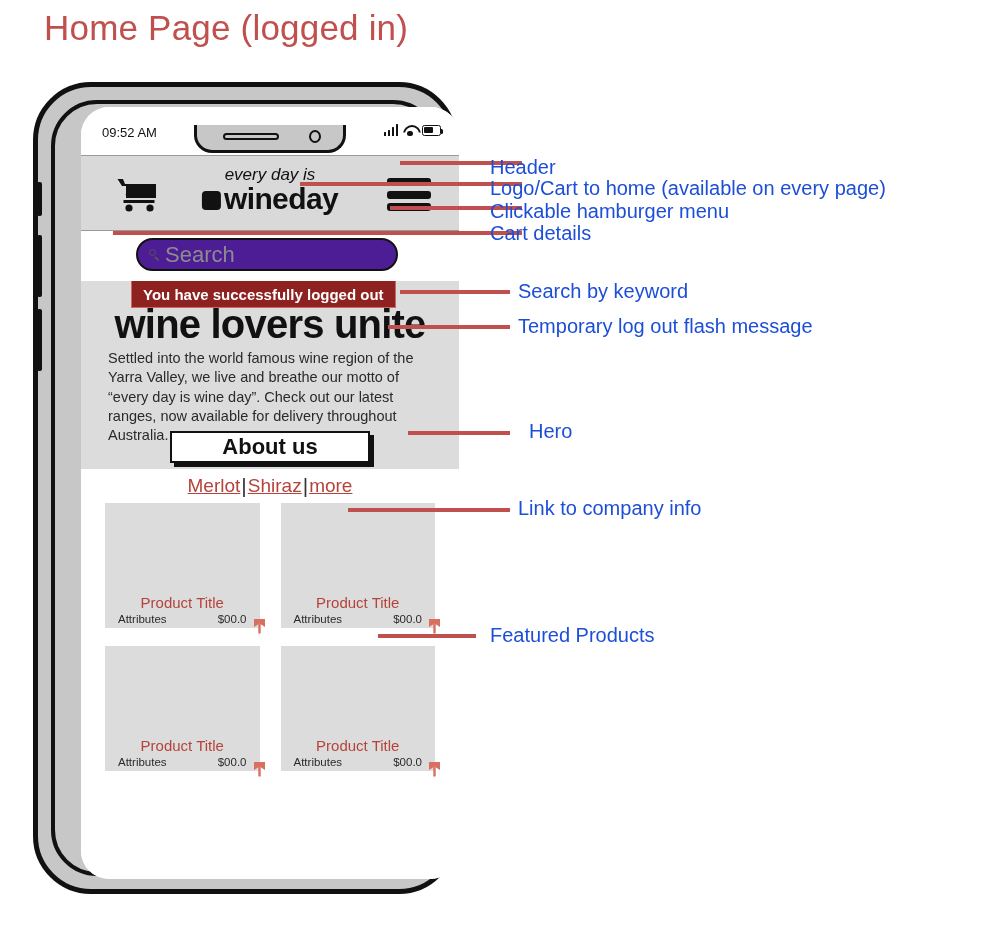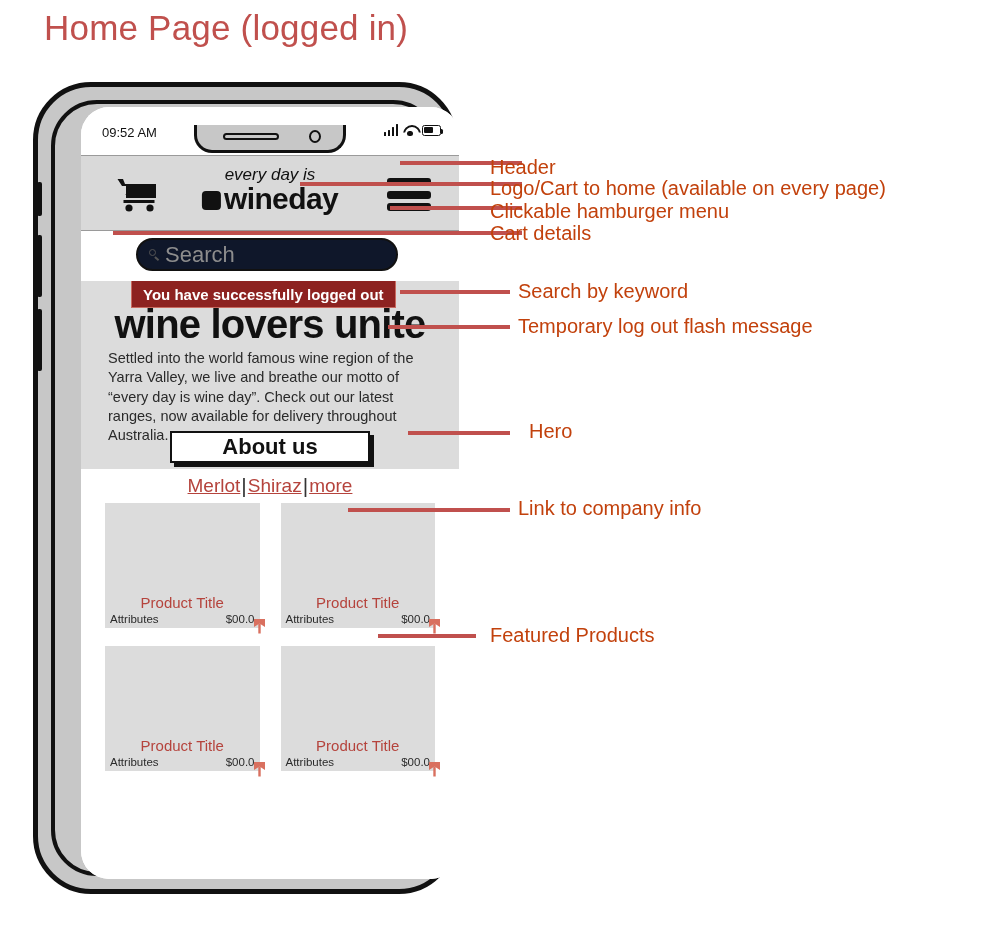--- a/index.html
+++ b/index.html
@@ -145,21 +145,21 @@
     display:flex;flex-direction:column;justify-content:space-between;
   }
   .hamburger span{display:block;height:8px;background:#111;border-radius:3px;}
 
   
   .search-wrap{
     position:absolute;left:0;top:124px;width:100%;height:50px;background:#fff;z-index:3;
   }
   .search-box{
     position:absolute;left:55px;top:7px;width:262px;height:33px;
-    background:#0f172a;border:2.5px solid #111;border-radius:17px;
+    background:#4c1d95;border:2.5px solid #111;border-radius:17px;
     display:flex;align-items:center;box-sizing:border-box;
   }
   .search-mag{
     margin-left:11px;width:11px;height:11px;position:relative;flex:none;
   }
   .search-mag::before{
     content:"";position:absolute;left:0;top:0;width:7px;height:7px;
     border:1.7px solid #555;border-radius:50%;box-sizing:border-box;
   }
   .search-mag::after{
@@ -219,33 +219,33 @@
   .pcard{
     position:relative;width:174px;height:125px;background:#dcdcdc;
     display:flex;flex-direction:column;justify-content:flex-end;
     padding-bottom:3px;box-sizing:border-box;
   }
   .pcard .ptitle{
     text-align:center;font-size:15px;color:#b5433c;line-height:1.1;margin-bottom:2px;
   }
   .pmeta{
     display:flex;justify-content:space-between;align-items:baseline;
-    padding:0 5px;font-size:11.5px;color:#2a2a2a;
+    padding:0 13px;font-size:11.5px;color:#2a2a2a;
   }
 
   
   .pin{
     position:absolute;width:13px;height:16px;z-index:7;pointer-events:none;
   }
   .pin svg{display:block;}
 
   
   .ann-line{position:absolute;height:3.5px;background:#c0504d;z-index:8;}
   .ann-lbl{
-    position:absolute;font-size:20px;color:#c2410c;white-space:nowrap;z-index:8;
+    position:absolute;font-size:20px;color:#1d4ed8;white-space:nowrap;z-index:8;
     font-family:"Liberation Sans", sans-serif;
   }
 </style>
 </head>
 <body>
 
 <div class="page">
 
   <div class="page-title">Home Page (logged in)</div>
 

